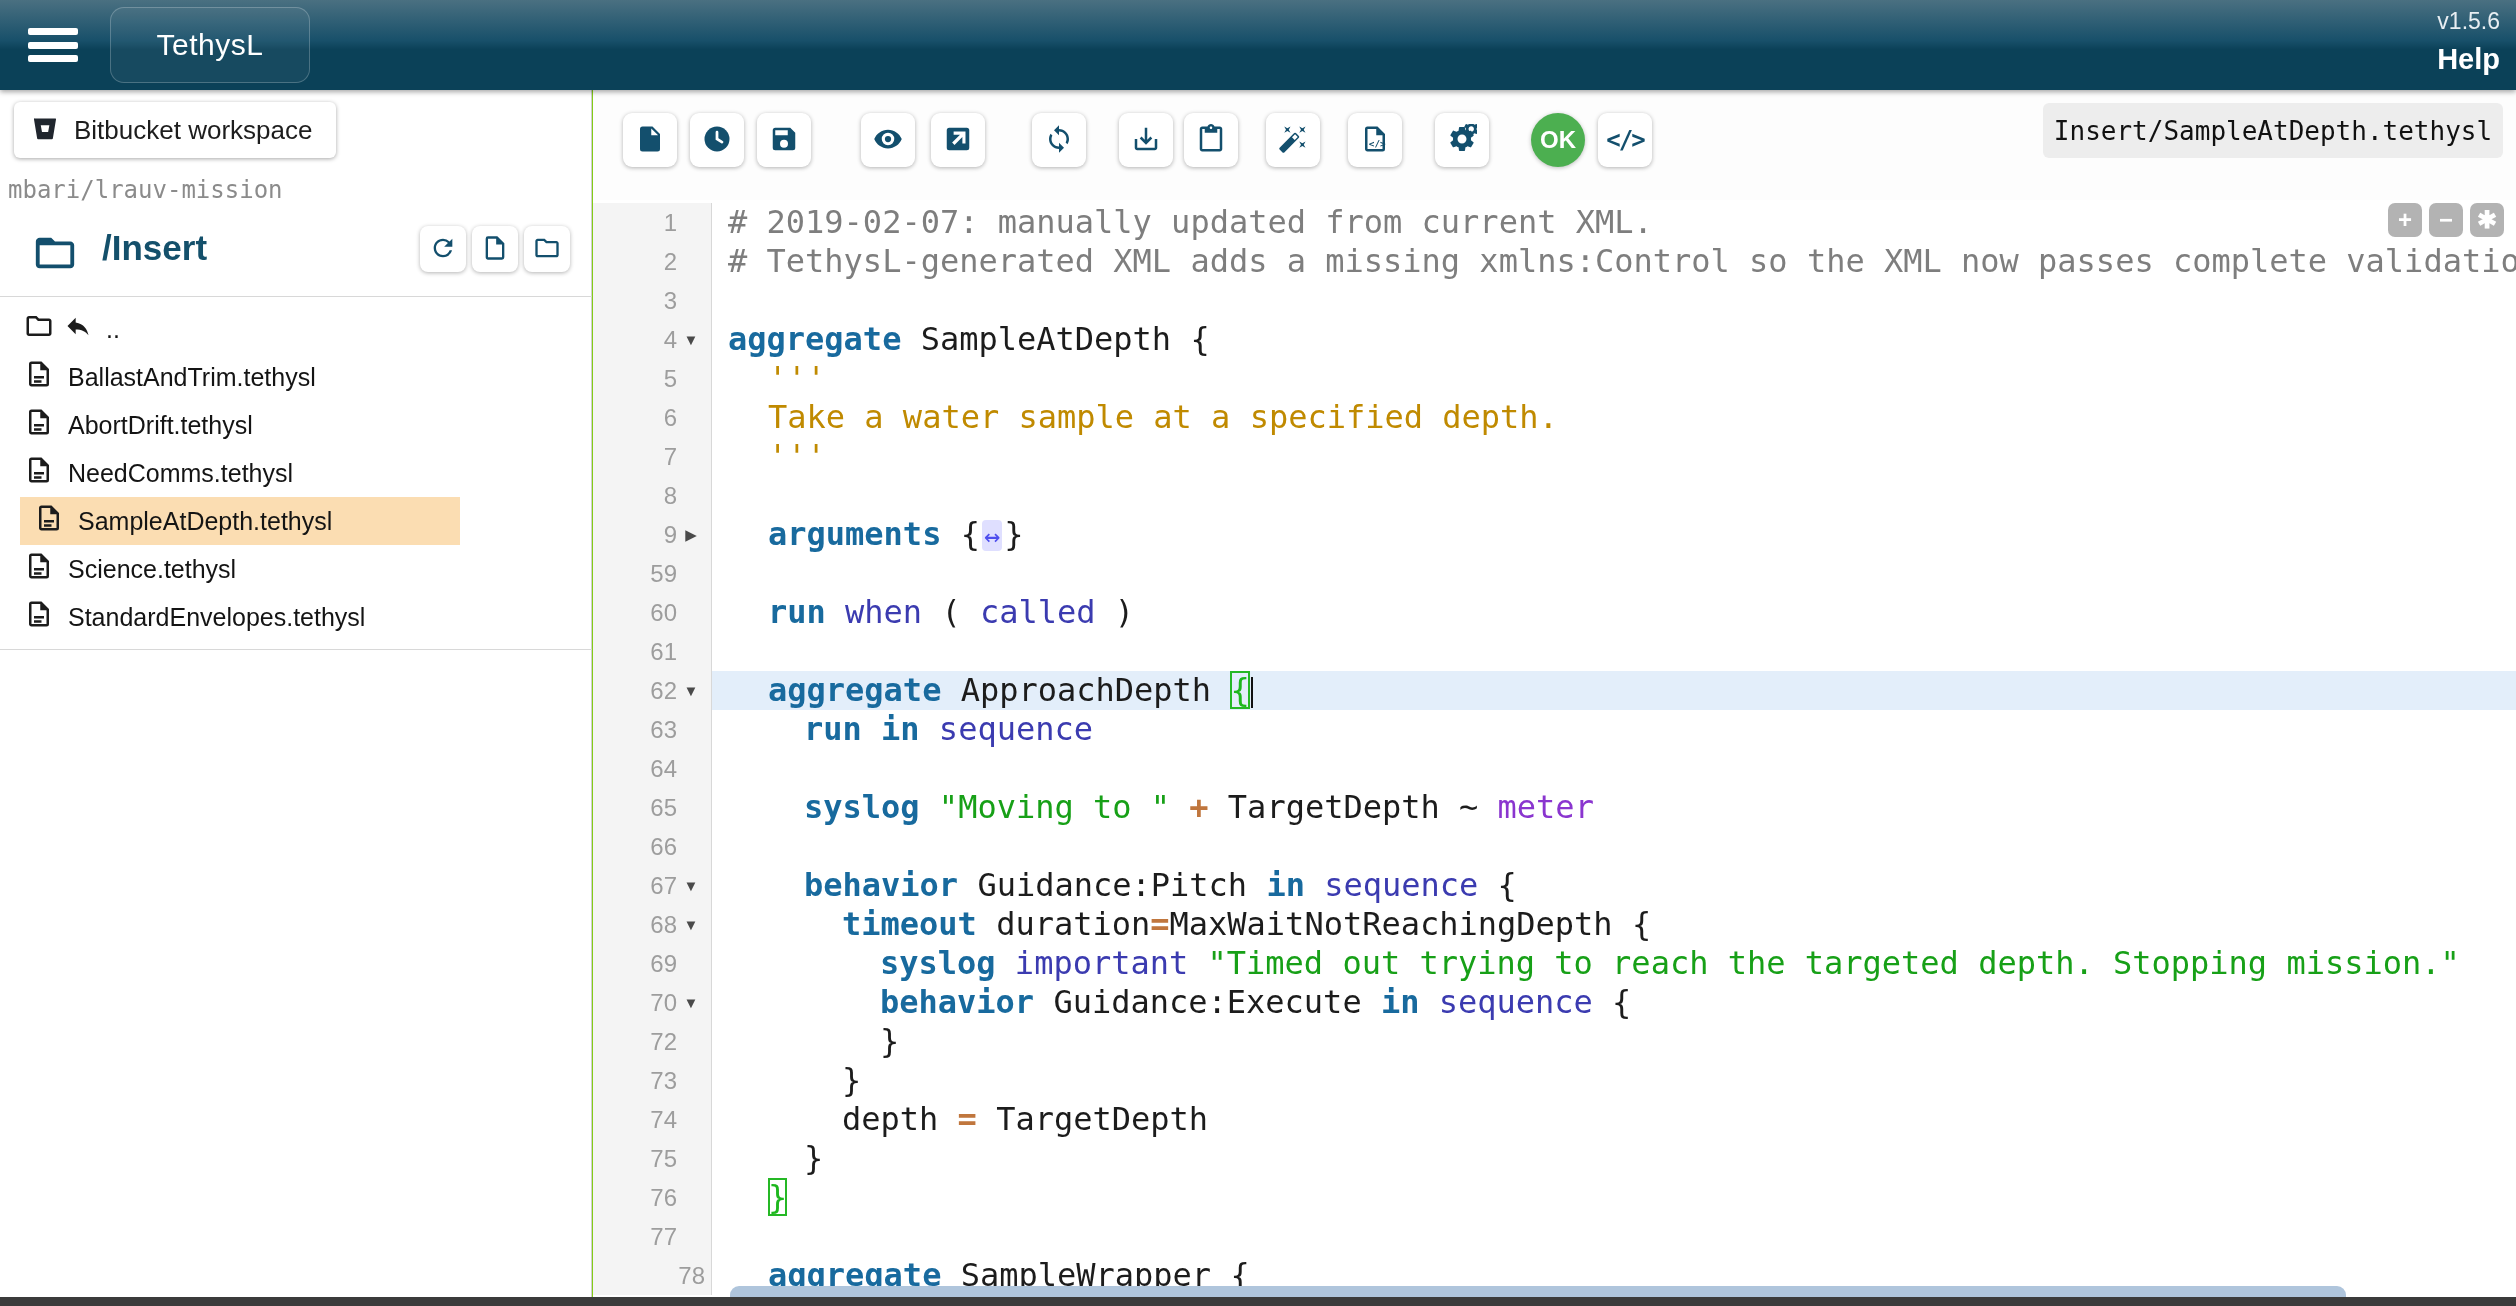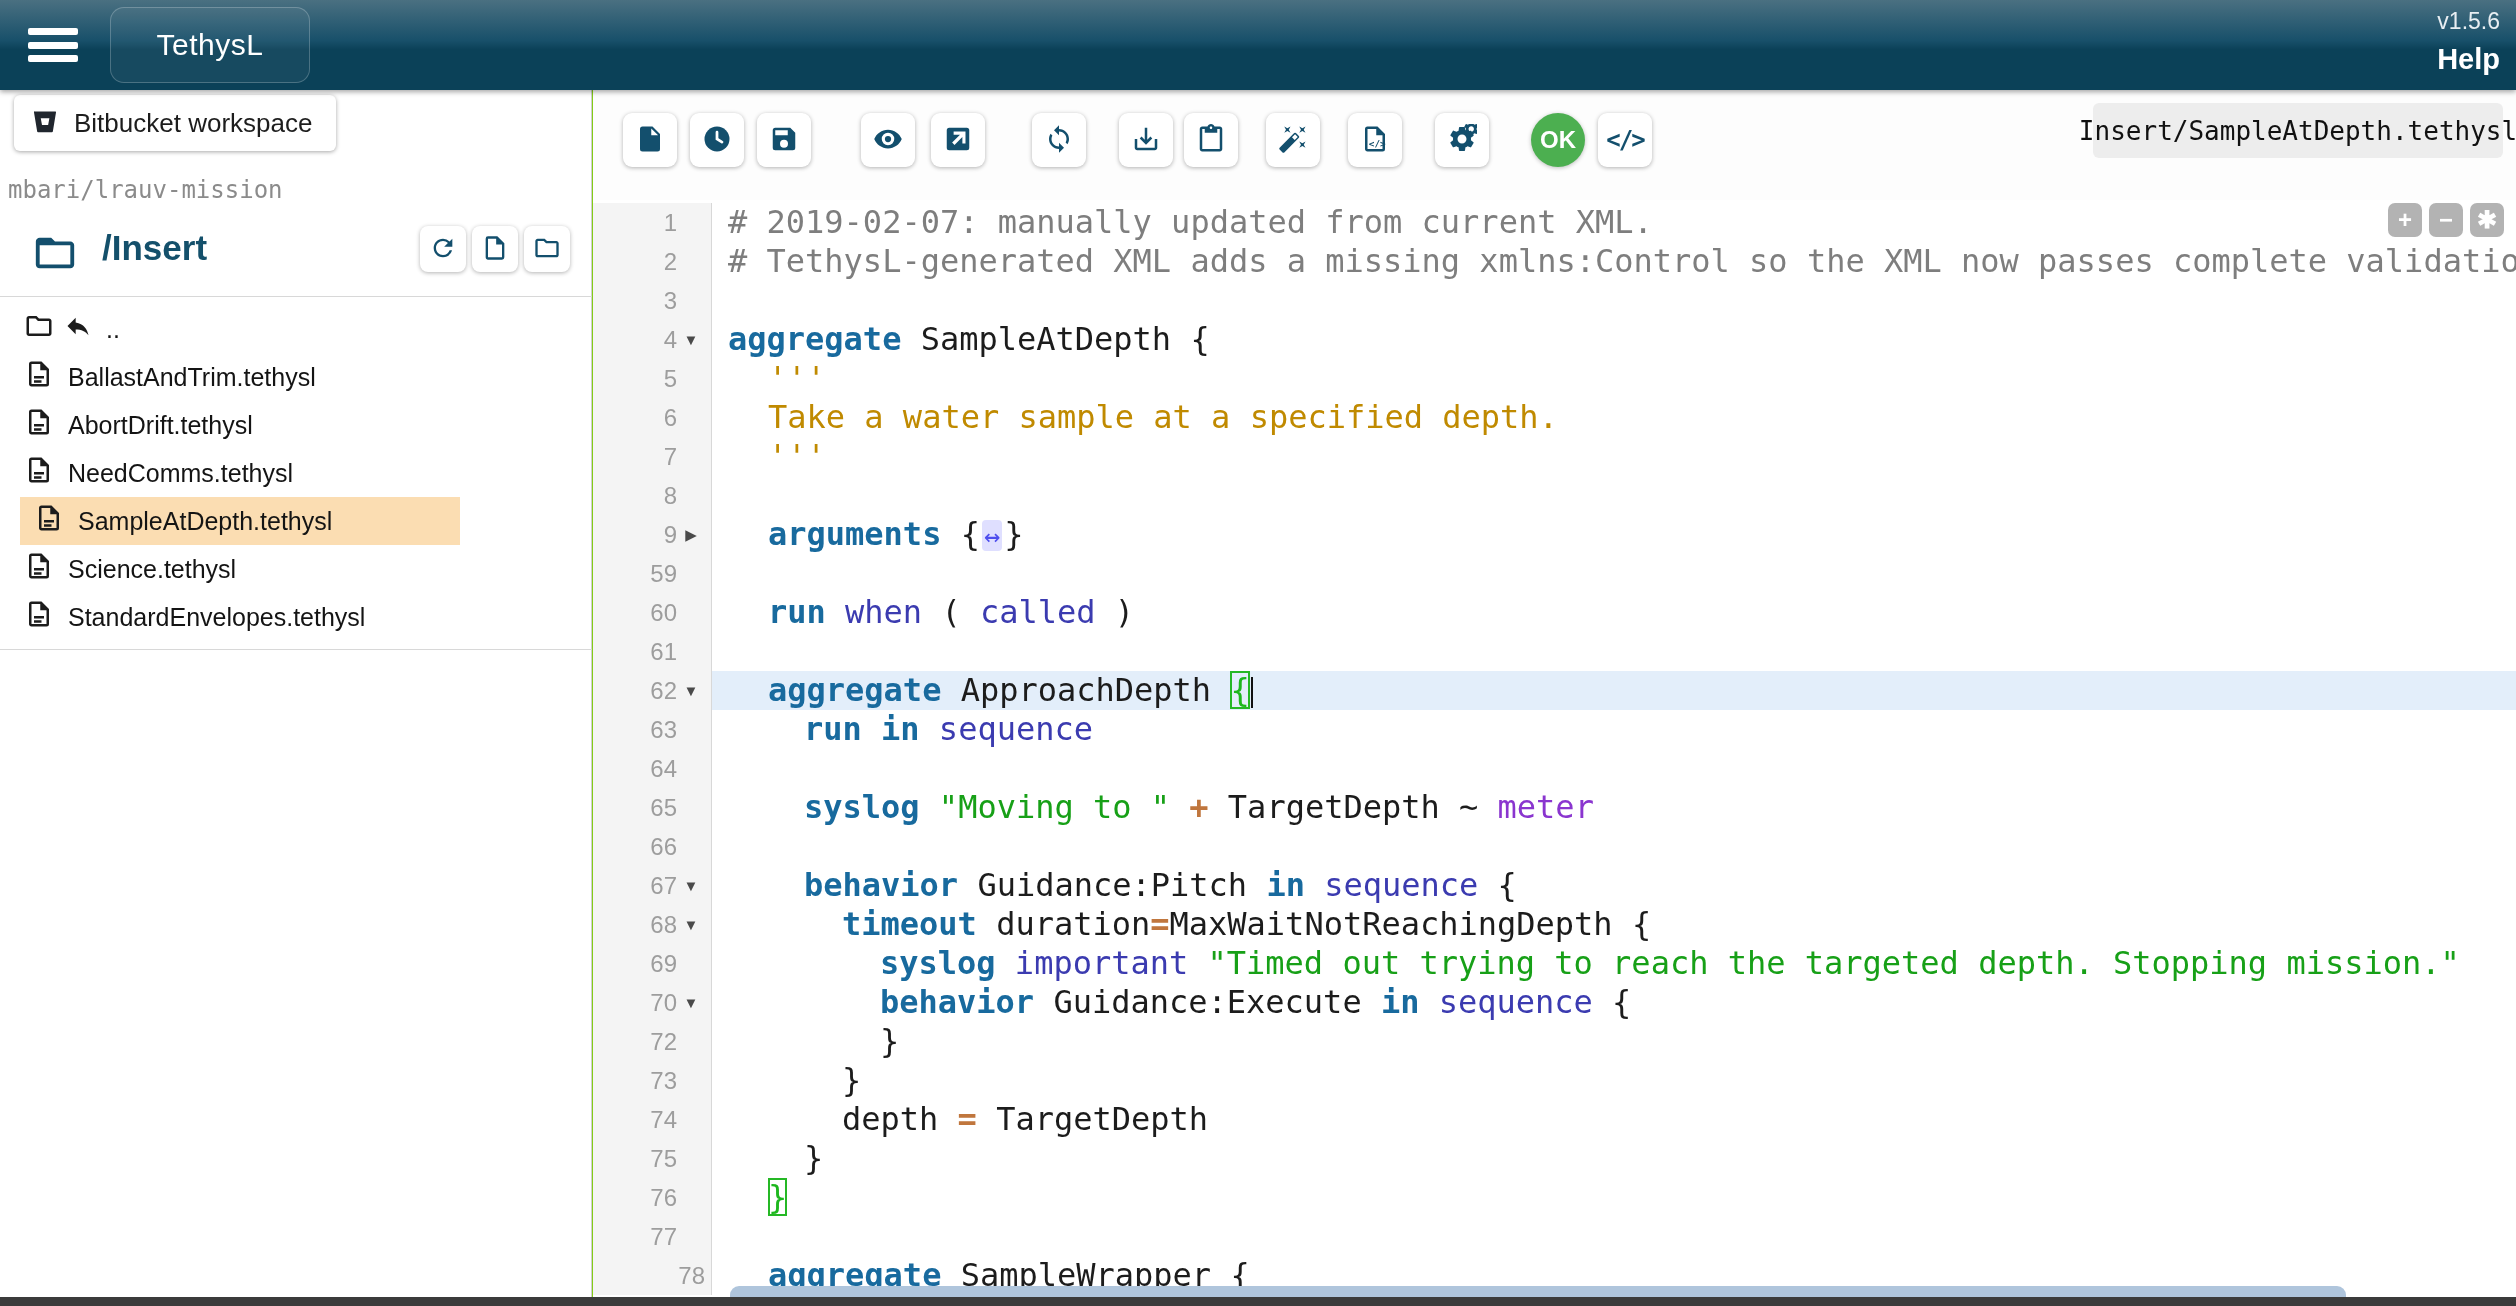--- a/index.html
+++ b/index.html
@@ -18,21 +18,21 @@
     background:rgba(255,255,255,.05);border:1px solid rgba(255,255,255,.22);
     display:flex;align-items:center;justify-content:center;}
   .app-title{color:#fff;font-size:30px;letter-spacing:.5px;}
   .header-right{position:absolute;right:16px;top:0;height:90px;text-align:right;}
   .version{color:#e8eef2;font-size:23px;margin-top:8px;}
   .help{color:#ffffff;font-size:29px;font-weight:bold;margin-top:8px;cursor:pointer;}
 
   
   .sidebar{position:absolute;left:0;top:90px;width:592px;height:1216px;background:#fff;
     border-right:1px solid #cfcfcf;}
-  .ws-btn{position:absolute;left:14px;top:5px;height:56px;padding:0 24px 0 16px;
+  .ws-btn{position:absolute;left:14px;top:12px;height:56px;padding:0 24px 0 16px;
     background:#fff;border:none;border-radius:6px;box-shadow:0 1px 4px rgba(0,0,0,.35);
     display:flex;align-items:center;gap:14px;cursor:pointer;}
   .ws-btn .lbl{font-size:26px;color:#1d1d1d;}
   .repo{position:absolute;left:8px;top:86px;font-family:"DejaVu Sans Mono",monospace;
     font-size:24px;color:#8b8b8b;}
   .folder-row{position:absolute;left:0;top:128px;width:592px;height:70px;}
   .folder-row .ficon{position:absolute;left:32px;top:12px;}
   .folder-path{position:absolute;left:102px;top:10px;font-size:35px;font-weight:600;color:#14506b;text-align:center;}
   .mini-btn{position:absolute;top:8px;width:46px;height:46px;background:#fff;border:none;
     border-radius:8px;box-shadow:0 1px 4px rgba(0,0,0,.3);display:flex;align-items:center;
@@ -51,21 +51,21 @@
   .editor{position:absolute;left:593px;top:90px;width:1923px;height:1216px;background:#fff;}
   .toolbar{position:absolute;left:0;top:0;width:1923px;height:110px;background:#fdfdfd;}
   .tb-btn{position:relative;width:54px;height:54px;margin-top:23px;background:#fff;border:none;
     border-radius:9px;box-shadow:0 1px 4px rgba(0,0,0,.3);display:flex;align-items:center;
     justify-content:center;cursor:pointer;flex:none;}
   .tb-btn.tb-ok{background:#4caf50;border-radius:50%;box-shadow:0 1px 4px rgba(0,0,0,.25);}
   .tb-btn.tb-ok .oklbl{color:#fff;font-size:24px;font-weight:bold;}
   .tb-row{display:flex;}
   .code-glyph{font-family:"DejaVu Sans Mono",monospace;font-size:24px;font-weight:bold;
     color:#134f6d;letter-spacing:-2px;}
-  .fname{position:absolute;right:13px;top:13px;width:410px;height:55px;background:#ededed;
+  .fname{position:absolute;right:13px;top:13px;width:460px;height:55px;background:#ededed;
     border-radius:6px;font-family:"DejaVu Sans Mono",monospace;font-size:26px;color:#111;
     display:flex;align-items:center;justify-content:center;}
 
   .code-area{position:absolute;left:0;top:110px;width:1923px;height:1106px;overflow:hidden;}
   .zoomers{position:absolute;right:12px;top:3px;display:flex;gap:7px;z-index:30;}
   .zoomer{width:34px;height:34px;background:#b3b3b3;border:none;border-radius:7px;color:#fff;
     font-size:24px;font-weight:bold;display:flex;align-items:center;justify-content:center;
     cursor:pointer;line-height:1;}
   .code-scroll{position:absolute;left:0;top:0;width:1923px;height:1106px;padding-top:3px;}
   .code-row{display:flex;height:39px;white-space:pre;}

